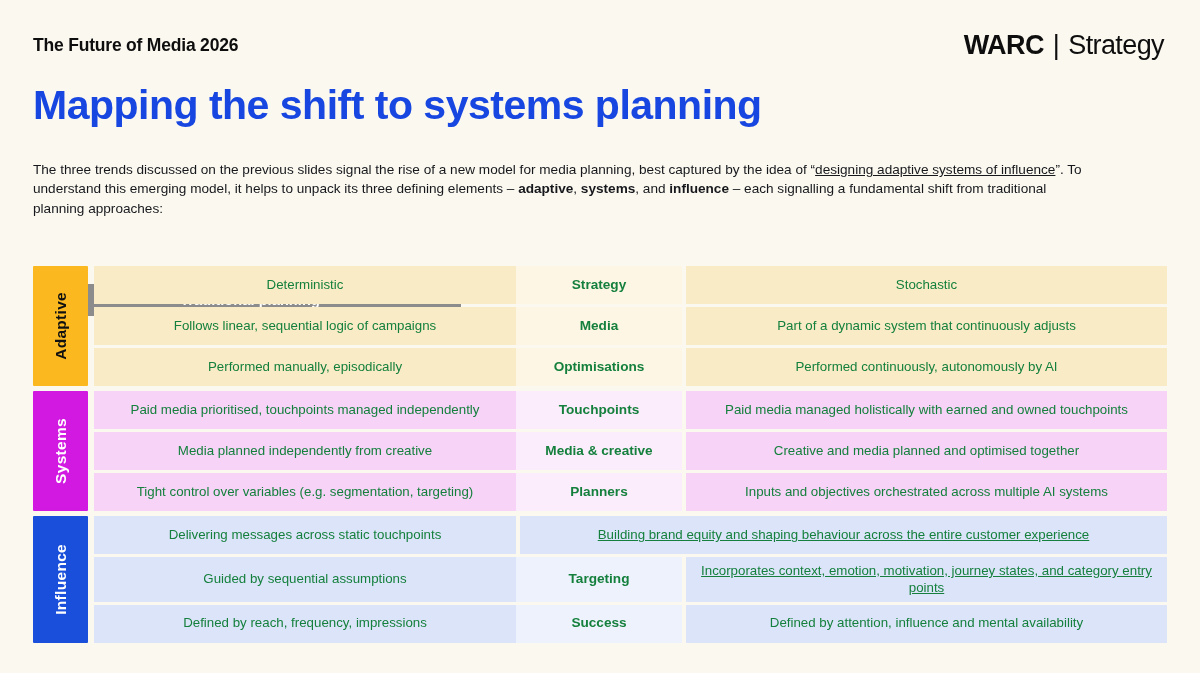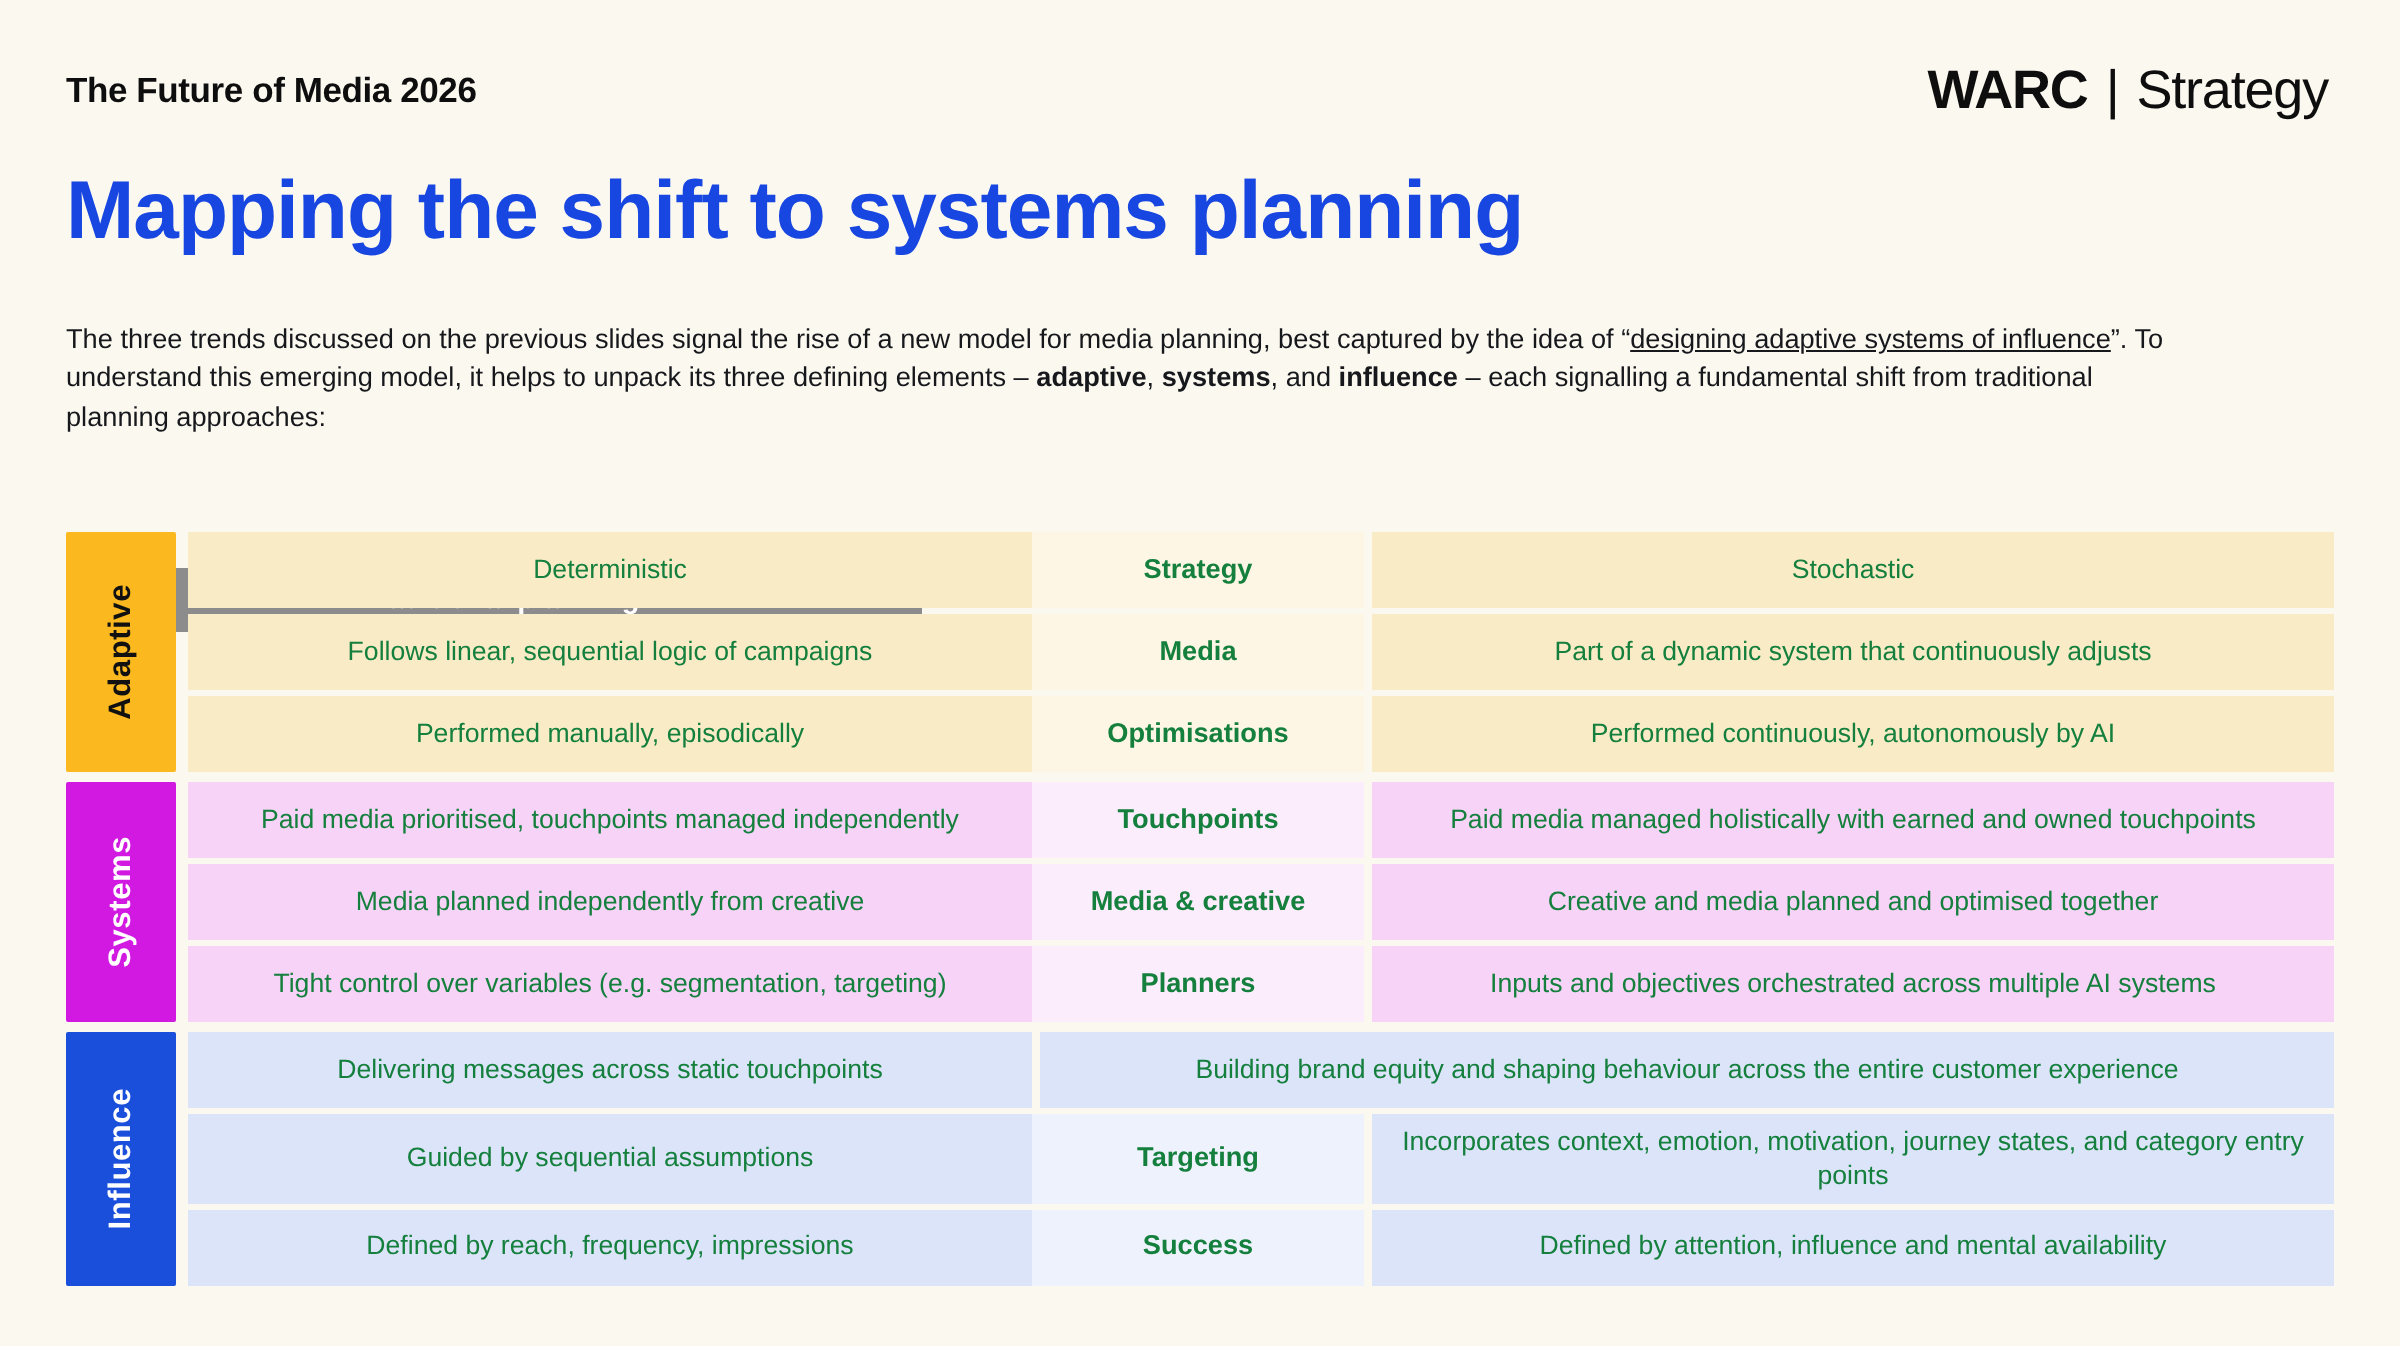--- a/index.html
+++ b/index.html
@@ -198,21 +198,21 @@
   .g-adaptive  .cell-mid   { background: #FDF6E4; }
 
   .g-systems   .cell-left,
   .g-systems   .cell-right { background: #F6D3F7; }
   .g-systems   .cell-mid   { background: #FCEDFC; }
 
   .g-influence .cell-left,
   .g-influence .cell-right { background: #DCE4FA; }
   .g-influence .cell-mid   { background: #EEF2FD; }
 
-  .two-line { line-height: 1.3; }
+  .two-line { line-height: 1.3; text-decoration: underline; }
 </style>
 </head>
 <body>
 
 <div class="topbar">
   <div class="deck-title">The Future of Media 2026</div>
   <div class="brand">
     <span class="brand-warc">WARC</span>
     <span class="brand-sep">|</span>
     <span class="brand-strategy">Strategy</span>

